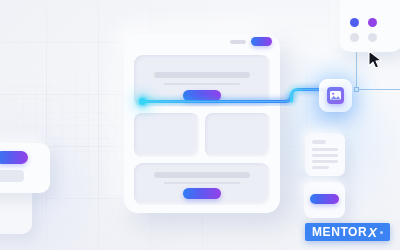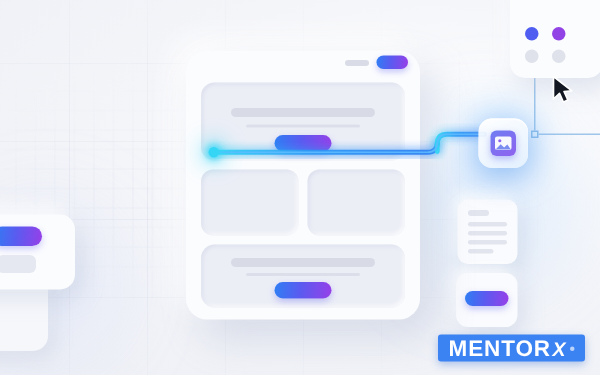--- a/index.html
+++ b/index.html
@@ -239,21 +239,21 @@
   
   #logo-badge {
     position:absolute; right:10px; bottom:9px;
     height:18px; padding:0 7px;
     display:flex; align-items:center; gap:2px;
     background:#3b82f2; border-radius:2px;
     z-index:12;
     box-shadow:0 2px 6px rgba(40,100,210,.35);
   }
   #logo-badge .lg-text {
-    color:#ffffff; font-size:15px; font-weight:bold;
+    color:#ffffff; font-size:12px; font-weight:bold;
     letter-spacing:.6px; line-height:1;
   }
   #logo-badge .lg-x {
     color:#ffffff; font-size:13px; font-weight:bold;
     font-style:italic; line-height:1; margin-left:-1px;
   }
   #logo-badge .lg-dot {
     width:3px; height:3px; border-radius:50%;
     background:rgba(255,255,255,.65); margin-left:1px;
   }

